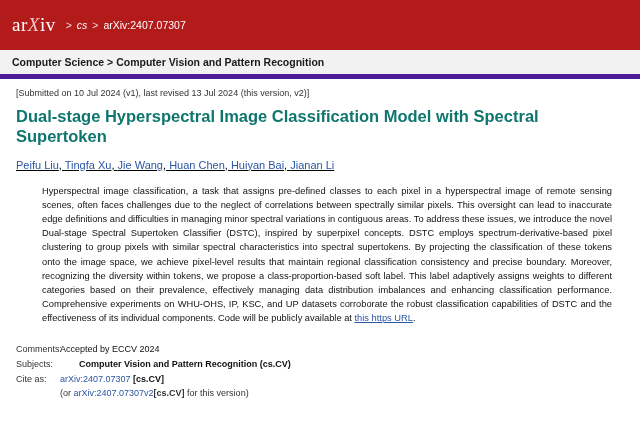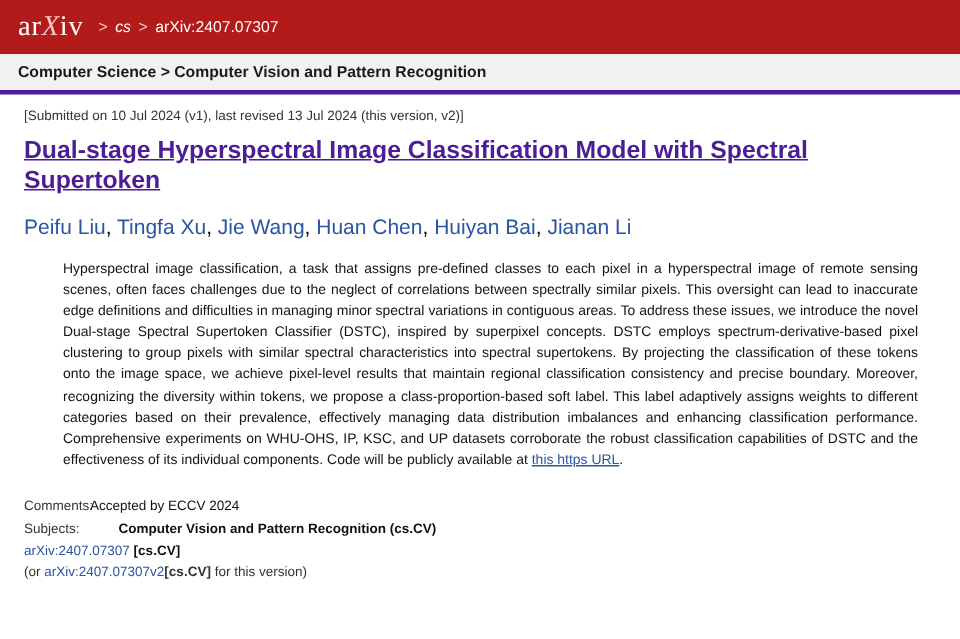--- a/index.html
+++ b/index.html
@@ -10,21 +10,21 @@
     width: 640px;
     height: 426px;
     background: #ffffff;
     font-family: "Liberation Sans", sans-serif;
     font-size: 11px;
     color: #000000;
     overflow: hidden;
   }
   
   .header {
-    height: 36px;
+    height: 50px;
     background: #b31b1b;
     display: flex;
     align-items: center;
     padding: 0 12px;
     box-sizing: border-box;
   }
   .logo {
     font-family: "Liberation Serif", serif;
     font-size: 19px;
     color: #ffffff;
@@ -49,49 +49,49 @@
     color: #ffffff;
     text-decoration: none;
     font-style: italic;
   }
   .breadcrumb .sep {
     color: #f2d3d3;
   }
   
   .subject-band {
     background: #f2f2f2;
-    border-bottom: 3px solid #4c1d95;
+    border-bottom: 5px solid #4c1d95;
     padding: 6px 12px;
     font-size: 10.5px;
     font-weight: bold;
     color: #1a1a1a;
     box-sizing: border-box;
   }
   
   .content {
     padding: 9px 12px 0 16px;
     box-sizing: border-box;
   }
   .submission-line {
     font-size: 9px;
     color: #333333;
     margin-bottom: 9px;
   }
   .title {
     font-size: 16.5px;
     font-weight: bold;
-    color: #4c1d95;
+    color: #0f766e;
     margin: 0 0 11px 0;
     line-height: 1.2;
-    text-decoration: underline;
   }
   .authors {
-    font-size: 14px;
+    font-size: 11px;
     margin-bottom: 12px;
     line-height: 1.3;
+    text-decoration: underline;
   }
   .authors a {
     color: #2a55a3;
     text-decoration: none;
   }
   .abstract {
     font-size: 9.3px;
     line-height: 1.52;
     text-align: justify;
     color: #111111;
@@ -186,20 +186,21 @@
       <div class="meta-label">Comments:</div>
       <div class="meta-value">Accepted by ECCV 2024</div>
     </div>
 
     <div class="meta-row">
       <div class="meta-label">Subjects:</div>
       <div class="meta-value bold">Computer Vision and Pattern Recognition (cs.CV)</div>
     </div>
 
     <div class="meta-row">
+      <div class="meta-label">Cite as:</div>
       <div class="meta-value">
         <div class="cite-line">
           <a href="#">arXiv:2407.07307</a>
           <span class="bold" style="font-weight:bold">[cs.CV]</span>
         </div>
         <div class="cite-line cite-sub">
           <span>(or</span>
           <a href="#">arXiv:2407.07307v2</a><span style="font-weight:bold">[cs.CV]</span>
           <span>for this version)</span>
         </div>

